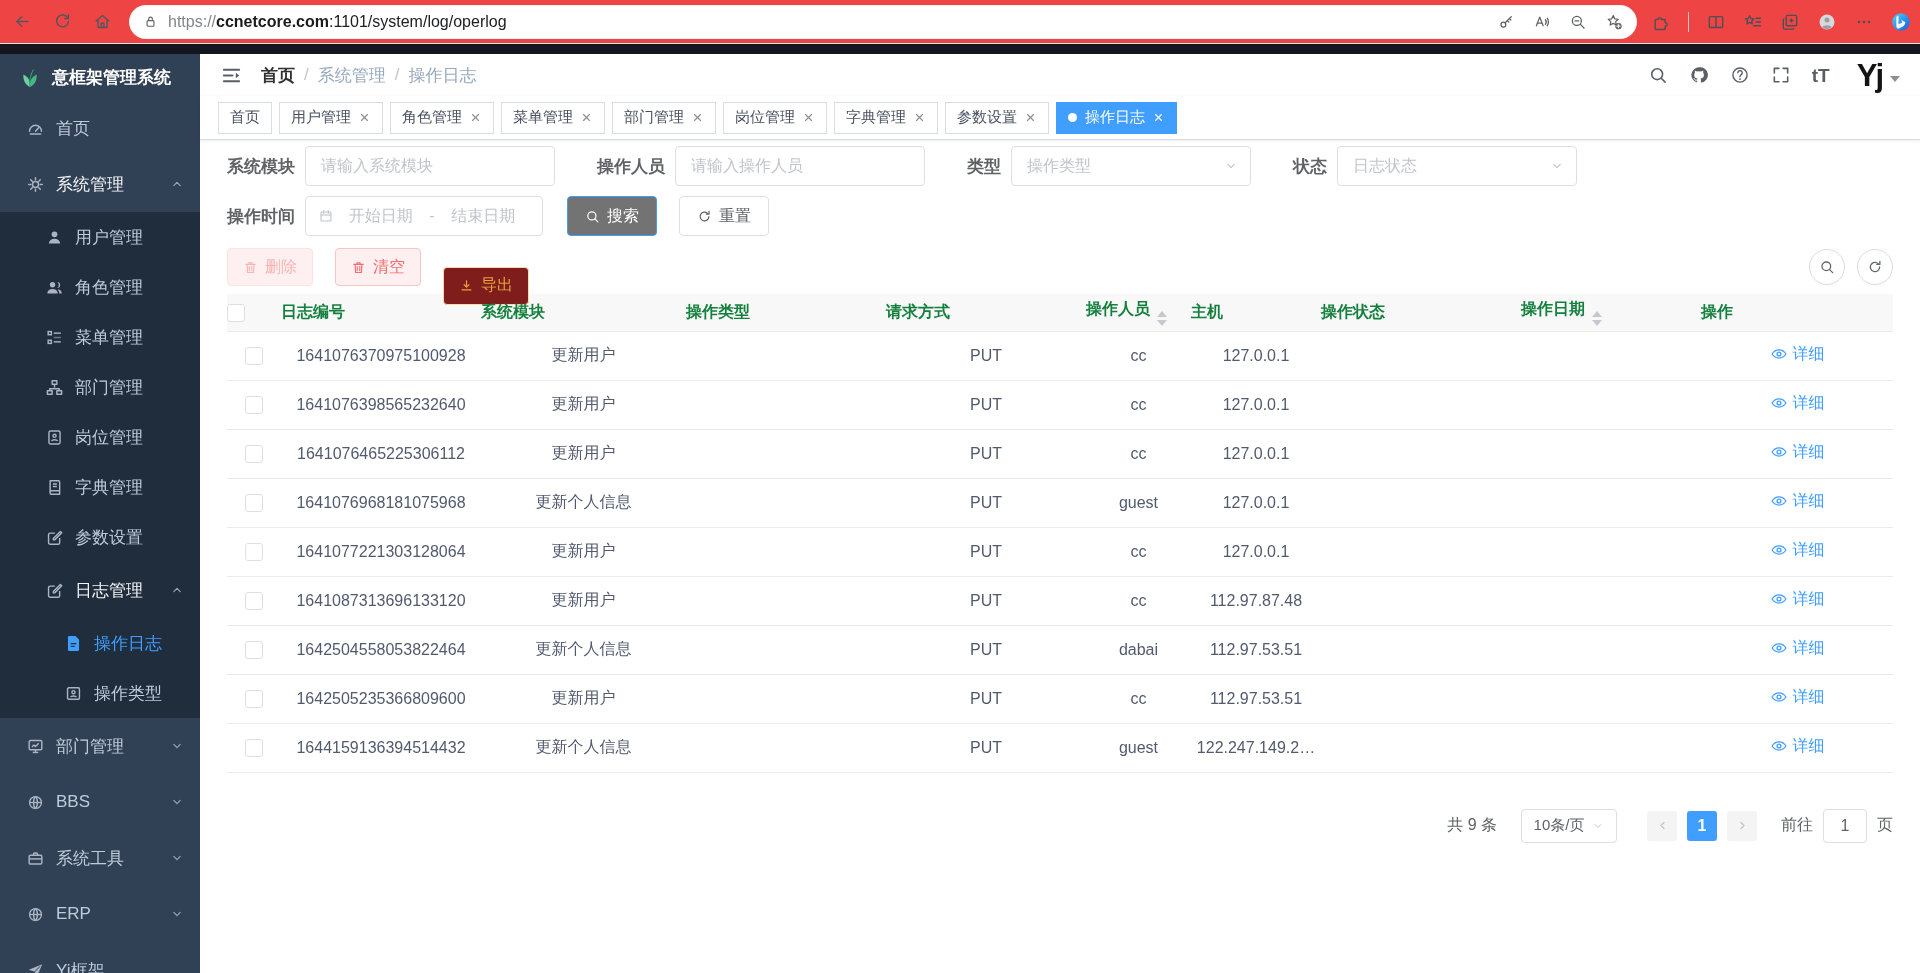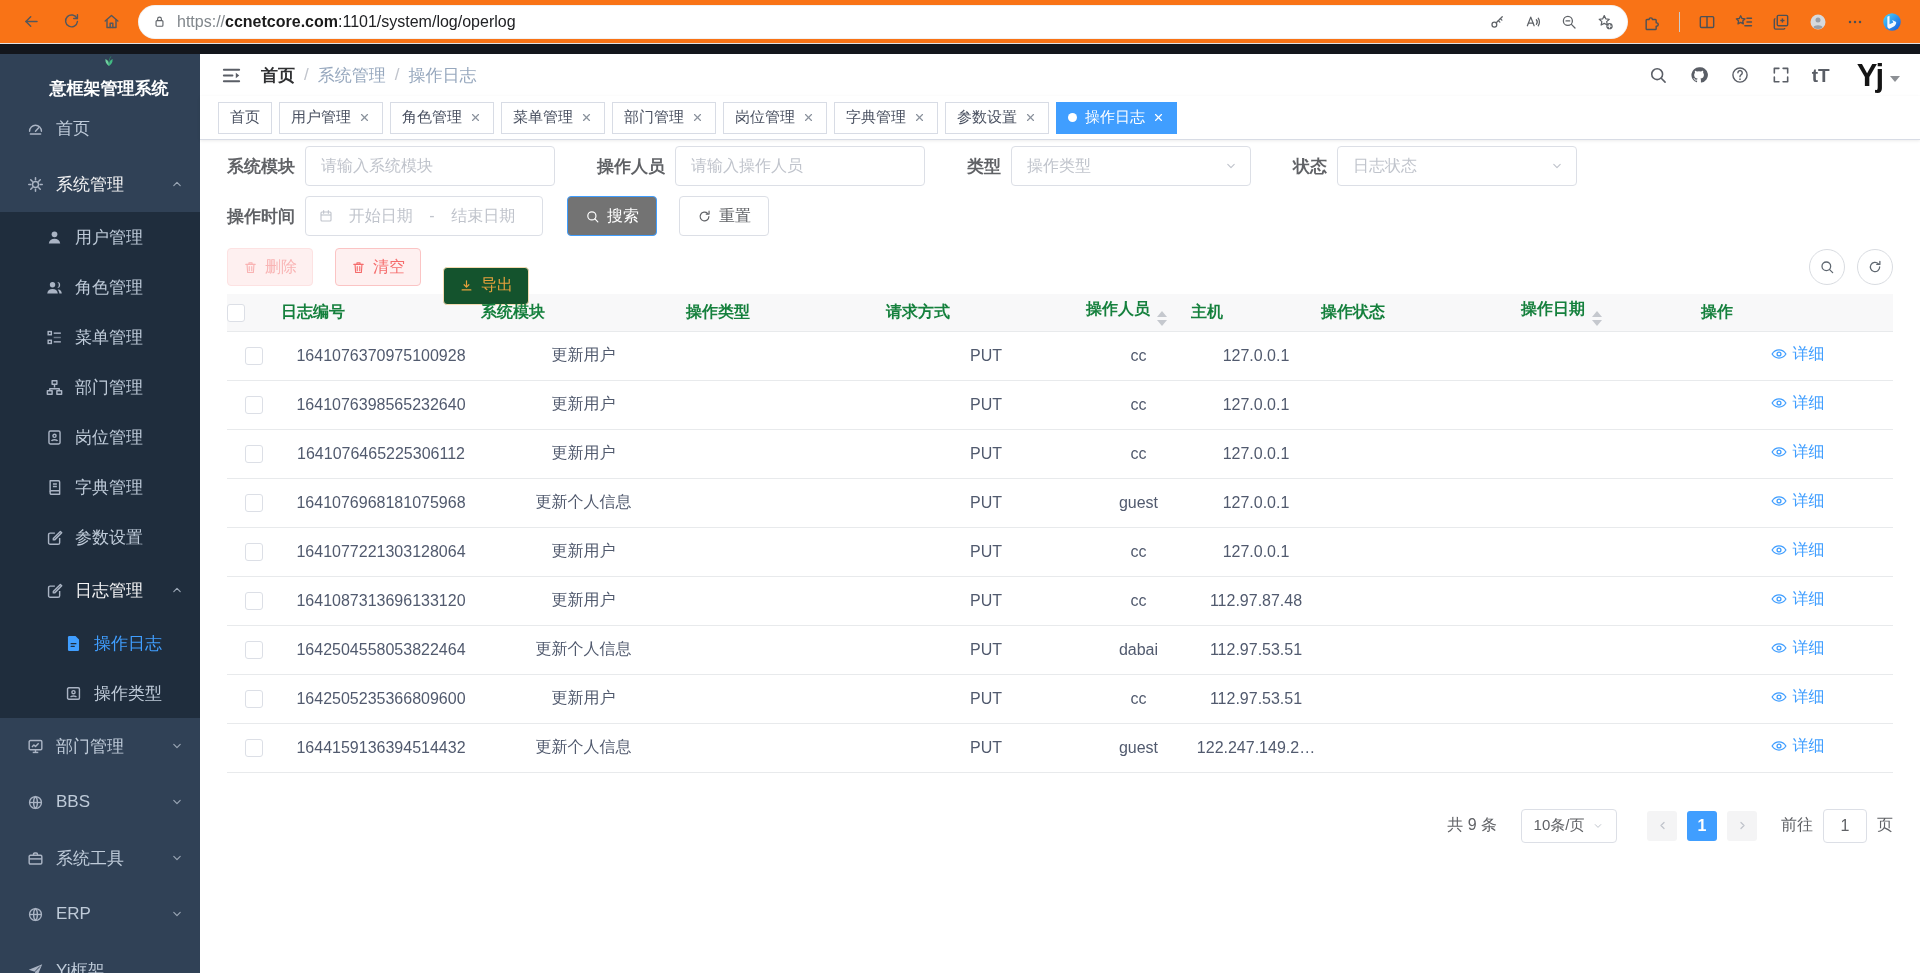--- a/index.html
+++ b/index.html
@@ -2,21 +2,21 @@
 <html><head>
 <meta charset="utf-8">
 <style>
   * { box-sizing: border-box; margin: 0; padding: 0; }
   html, body { width: 1920px; height: 973px; overflow: hidden; }
   body { font-family: "Liberation Sans", "DejaVu Sans", sans-serif; background:#fff; }
   svg { display:block; }
   .screen { width:1920px; height:973px; display:flex; flex-direction:column; }
 
   
-  .browser-bar { height:44px; background:#f97316; display:flex; align-items:center; padding:0 14px; flex:none; border-bottom:1px solid #e3e3e4;}
+  .browser-bar { height:44px; background:#ef4444; display:flex; align-items:center; padding:0 5px; flex:none; border-bottom:1px solid #e3e3e4;}
   .bnav { display:flex; align-items:center; gap:6px; }
   .bbtn { width:34px; height:34px; border-radius:6px; display:flex; align-items:center; justify-content:center; color:#53575d; }
   .bbtn svg { width:19px; height:19px; }
   .url-pill { flex:1; min-width:0; height:34px; background:#fff; border-radius:17px; display:flex; align-items:center; padding:0 14px; margin:0 10px; box-shadow: inset 0 0 0 1px rgba(0,0,0,.05); }
   .url-pill .lock { width:15px; height:15px; color:#5f6368; margin-right:10px; flex:none;}
   .url-text { flex:1; min-width:0; white-space:nowrap; overflow:hidden; font-size:16px; color:#202124; }
   .url-text .scheme { color:#80868b; }
   .url-text .host { font-weight:600; color:#1b1b1b; }
   .pill-icons { display:flex; align-items:center; gap:18px; margin-left:12px; color:#5f6368; }
   .pill-icons svg { width:18px; height:18px; }
@@ -25,21 +25,21 @@
   .vdiv { width:1px; height:20px; background:#c9cacc; }
   .bing { width:29px; height:29px; }
 
   
   .page { flex:1; display:flex; flex-direction:column; min-height:0; }
   .dark-strip { height:10px; background:#13161c; flex:none; }
   .page-body { flex:1; display:flex; min-height:0; }
 
   
   .sidebar { width:200px; background:#304156; flex:none; overflow:hidden; color:#bfcbd9; }
-  .logo-row { height:46px; display:flex; align-items:center; padding-left:18px; gap:10px;flex-direction:column; }
+  .logo-row { height:46px; display:flex; align-items:center; padding-left:18px; gap:10px; }
   .logo-row svg { width:24px; height:24px; }
   .logo-title { color:#fff; font-weight:bold; font-size:17px; white-space:nowrap; }
   .m-item { height:56px; display:flex; align-items:center; padding:0 16px 0 26px; gap:11px; cursor:pointer; font-size:17px; }
   .m-item .mi { width:19px; height:19px; flex:none; color:#aab4c4; }
   .m-item.parent-open { color:#f4f4f5; }
   .submenu { background:#1f2d3d; }
   .m-item.sub { height:50px; padding-left:45px; }
   .m-item.sub2 { height:50px; padding-left:64px; }
   .m-item.active { color:#409eff; }
   .m-item.active .mi { color:#409eff; }
@@ -83,21 +83,21 @@
   .f-range .rsep { color:#c0c4cc; font-size:16px; padding:0 2px; }
 
   .btn { display:inline-flex; align-items:center; justify-content:center; gap:7px; height:40px; padding:0 17px; border-radius:4px; font-size:16px; cursor:pointer; border:1px solid transparent; background:#fff; font-family:inherit; }
   .btn svg { width:15px; height:15px; }
   .btn.primary { background:#737373; border-color:#409eff; color:#fff; margin-left:24px; }
   .btn.plain { border-color:#dcdfe6; color:#606266; margin-left:22px; }
   .trow { display:flex; align-items:center; margin-top:12px; height:38px; }
   .btn.sm { height:38px; padding:0 15px; }
   .btn.danger-disabled { background:#fef0f0; border-color:#fde2e2; color:#f9b4b4; cursor:not-allowed; }
   .btn.danger-plain { background:#fef0f0; border-color:#fbc4c4; color:#f56c6c; margin-left:22px; }
-  .btn.warn-plain { background:#14532d; border-color:#f5dab1; color:#e6a23c; margin-left:22px;margin-top:37px; }
+  .btn.warn-plain { background:#7f1d1d; border-color:#f5dab1; color:#e6a23c; margin-left:22px;margin-top:37px; }
   .mini-group { margin-left:auto; display:flex; gap:12px; }
   .circle-btn { width:36px; height:36px; border-radius:50%; border:1px solid #d9dce1; background:#fff; display:flex; align-items:center; justify-content:center; color:#5f6770; cursor:pointer; }
   .circle-btn svg { width:16px; height:16px; }
 
   
   table { width:100%; border-collapse:collapse; table-layout:fixed; margin-top:8px; }
   thead th { height:37px; background:#f8f8f9; color:#15803d; font-size:16px; font-weight:700; border-bottom:1px solid #e8eaec; text-align:left; white-space:nowrap; }
   tbody td { height:49px; border-bottom:1px solid #e8eaec; color:#515a6e; font-size:16px; text-align:center; white-space:nowrap; overflow:hidden; }
   .checkbox { display:inline-block; width:18px; height:18px; border:1px solid #dcdfe6; border-radius:3px; background:#fff; vertical-align:middle; cursor:pointer; }
   .sorter { display:inline-flex; flex-direction:column; gap:3px; margin-left:7px; vertical-align:-3px; cursor:pointer; }

